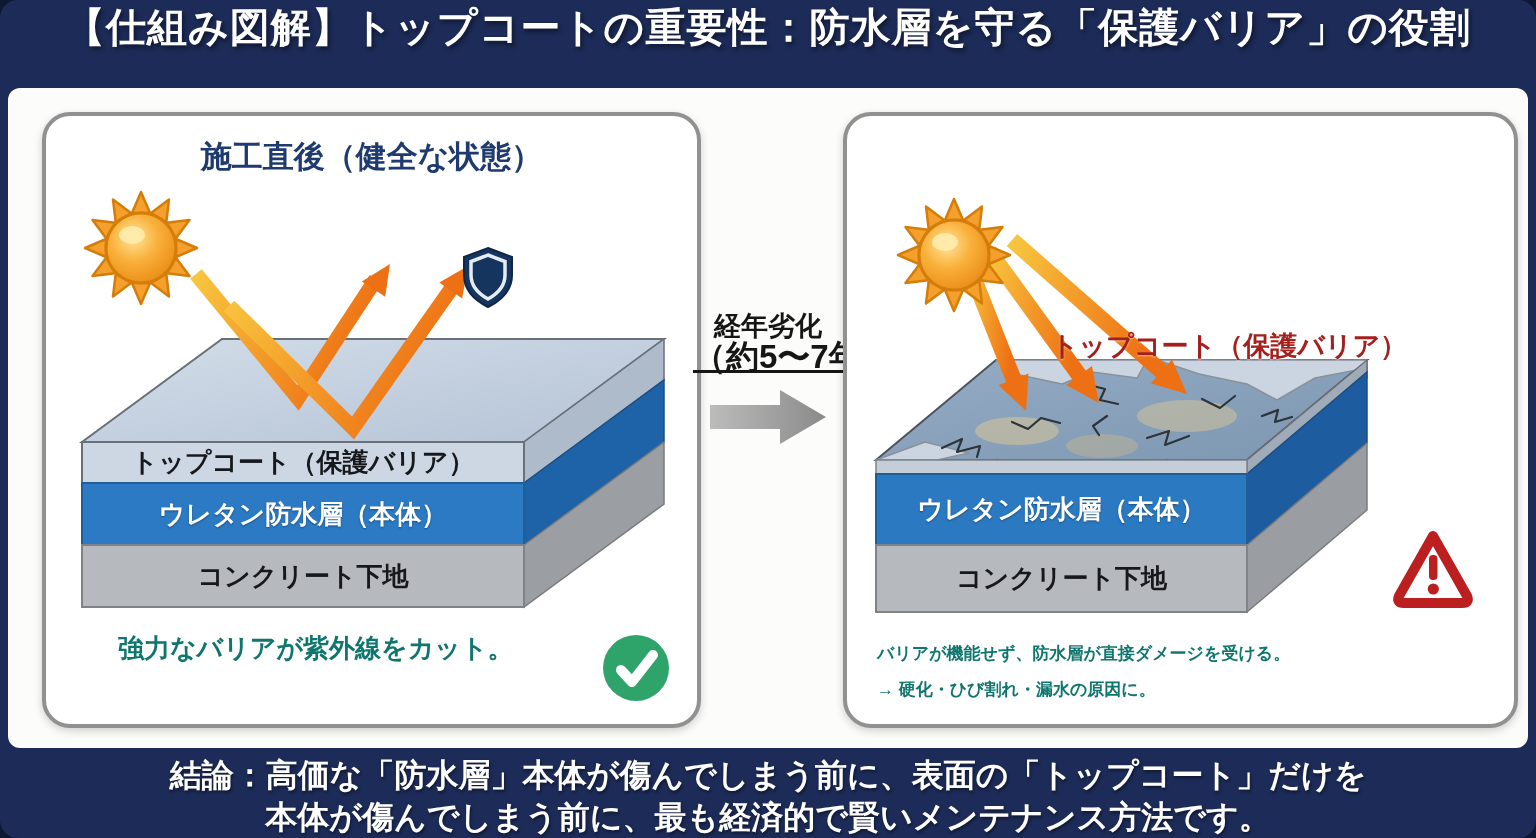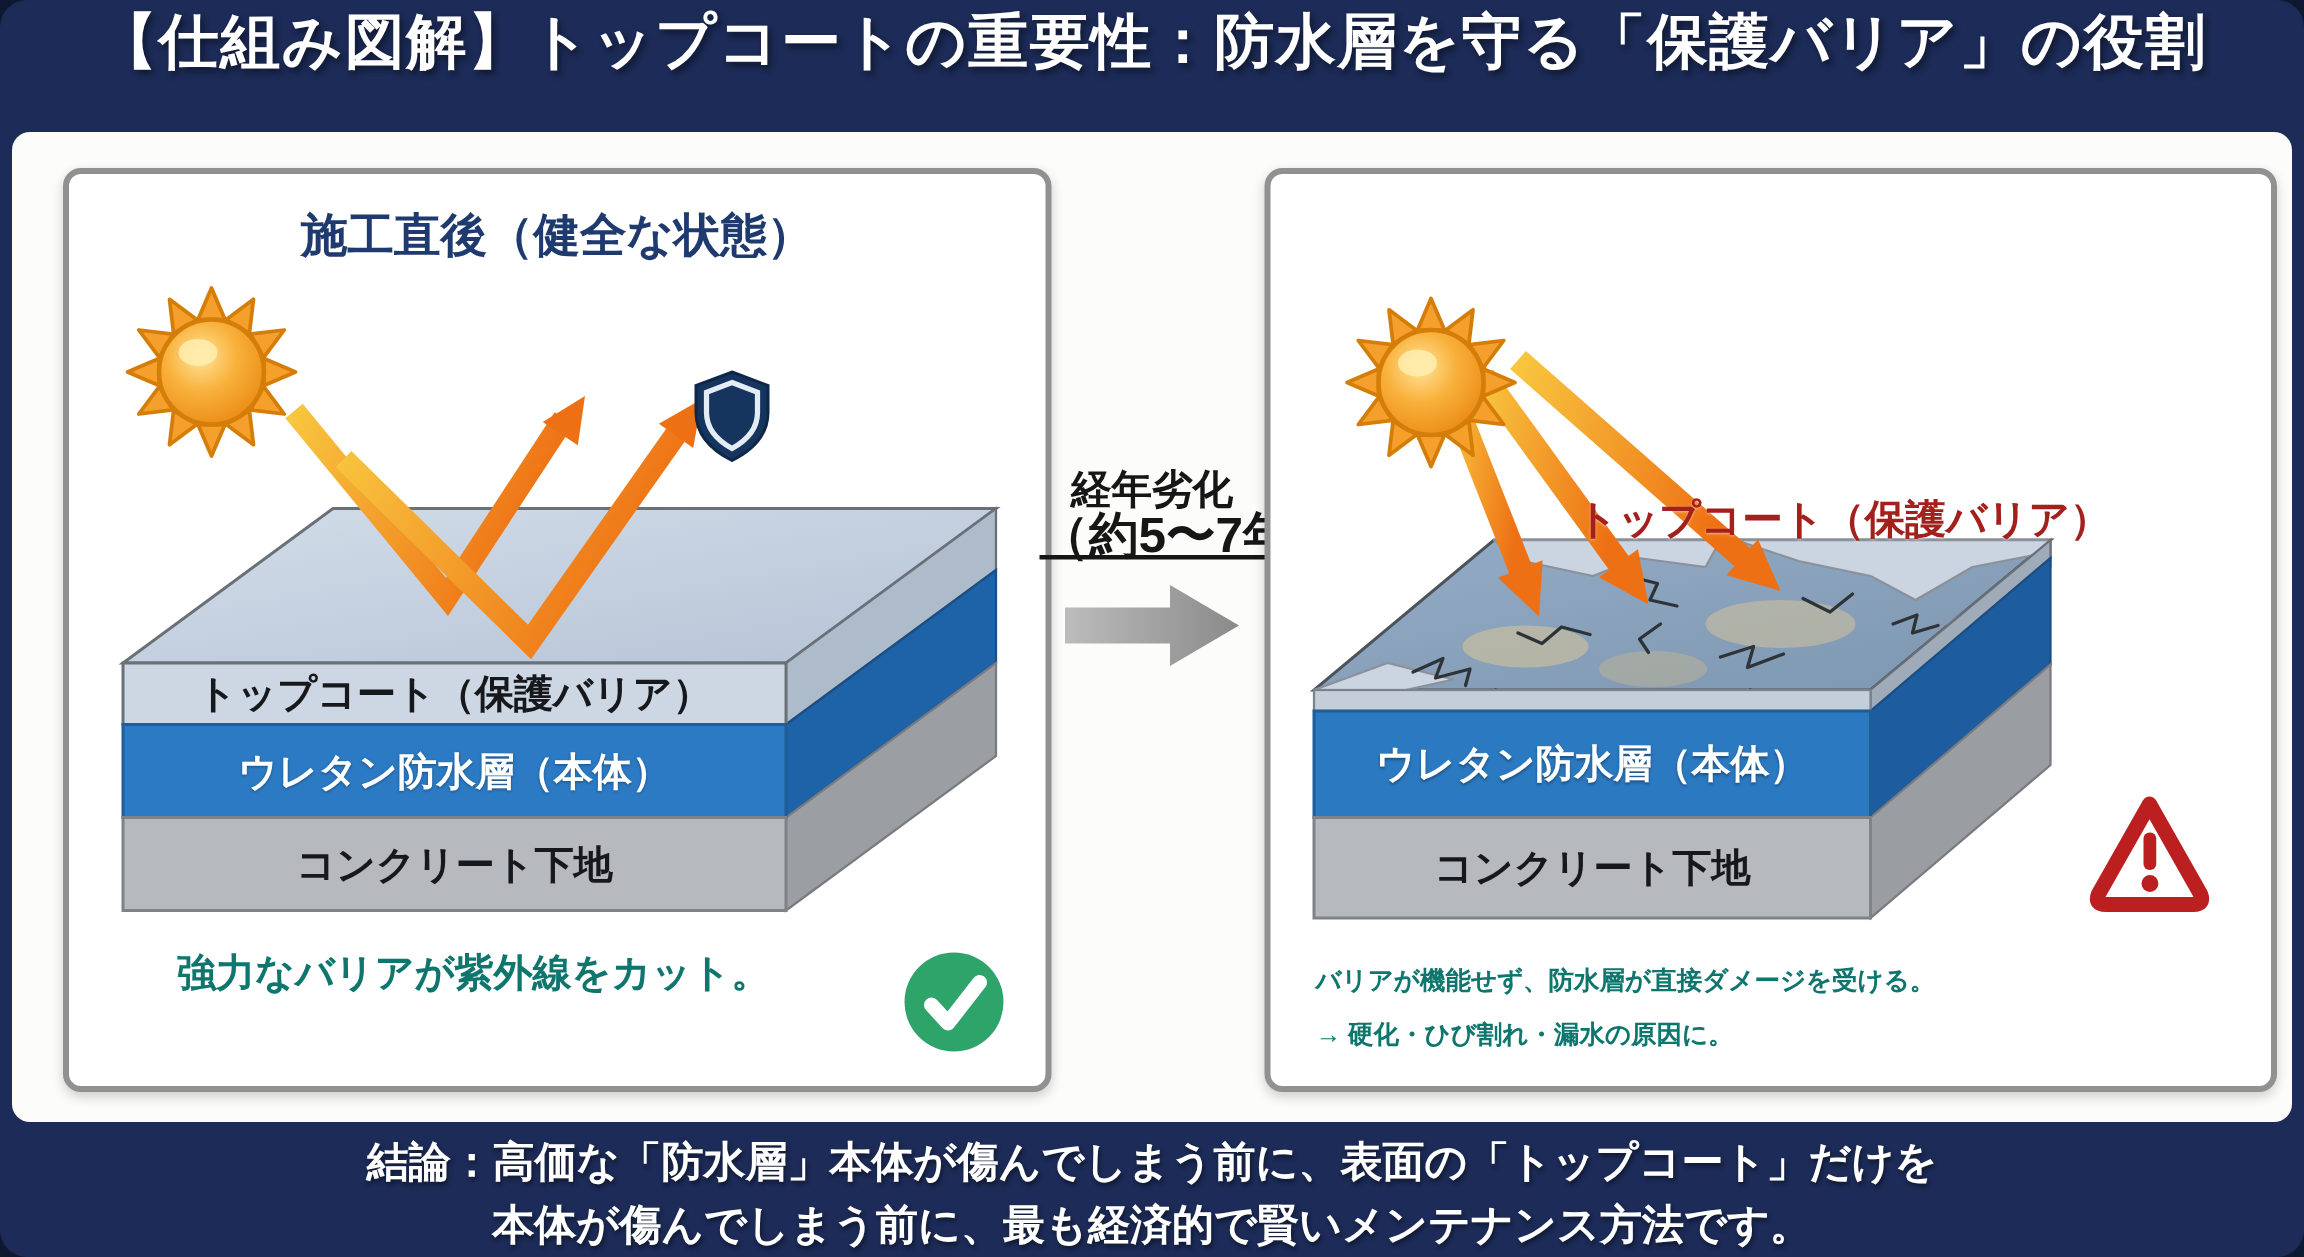--- a/index.html
+++ b/index.html
@@ -10,21 +10,21 @@
     -webkit-font-smoothing:antialiased;
   }
   .header{position:absolute;left:0;top:0;width:100%;height:88px;
     display:flex;align-items:flex-start;justify-content:center;}
   .header .title{
     color:#ffffff;font-size:40px;font-weight:bold;letter-spacing:1px;
     text-shadow:2px 3px 4px rgba(0,0,0,.45);white-space:nowrap;}
   .canvas{position:absolute;left:8px;top:88px;width:1520px;height:660px;
     background:#fcfcfa;border-radius:12px;}
   .panel{position:absolute;background:#ffffff;border:4px solid #919191;
-    border-radius:12px;box-shadow:0 3px 8px rgba(0,0,0,.18);}
+    border-radius:28px;box-shadow:0 3px 8px rgba(0,0,0,.18);}
   .panel-before{left:34px;top:24px;width:651px;height:608px;}
   .panel-after{left:835px;top:24px;width:667px;height:608px;}
   .panel svg.art{position:absolute;left:0;top:0;}
   .panel-title{position:absolute;left:0;top:20px;width:100%;text-align:center;
     font-weight:bold;font-size:31px;white-space:nowrap;}
   .panel-title.ok{color:#1e3a6e;}
   .panel-title.bad{color:#a32421;}
   .layer-label{position:absolute;text-align:center;font-weight:bold;
     font-size:26px;line-height:32px;white-space:nowrap;}
   .lab-black{color:#16181b;}
@@ -35,21 +35,21 @@
   .caption{position:absolute;font-weight:bold;color:#0f766e;}
   .caption .cap-line{white-space:nowrap;}
   .caption-before{left:72px;top:514px;font-size:26px;line-height:37px;}
   .caption-after{left:30px;top:520px;font-size:17px;line-height:36px;}
   .transition{position:absolute;left:685px;top:222px;width:150px;
     text-align:center;color:#161616;font-weight:bold;}
   .transition .t1{font-size:27px;line-height:32px;white-space:nowrap;}
   .transition .t2{font-size:33px;line-height:30px;white-space:nowrap;text-decoration:underline;}
   .transition svg{margin-top:16px;}
   .footer{position:absolute;left:0;top:754px;width:100%;text-align:center;
-    color:#ffffff;font-weight:bold;font-size:28px;line-height:42px;
+    color:#ffffff;font-weight:bold;font-size:32px;line-height:42px;
     text-shadow:1px 2px 3px rgba(0,0,0,.45);}
   .footer div{white-space:nowrap;}
 </style>
 </head>
 <body>
 
 <svg width="0" height="0" style="position:absolute" aria-hidden="true">
   <defs>
     <radialGradient id="sunGrad" cx="40%" cy="35%" r="75%">
       <stop offset="0%" stop-color="#ffe59a"></stop>

